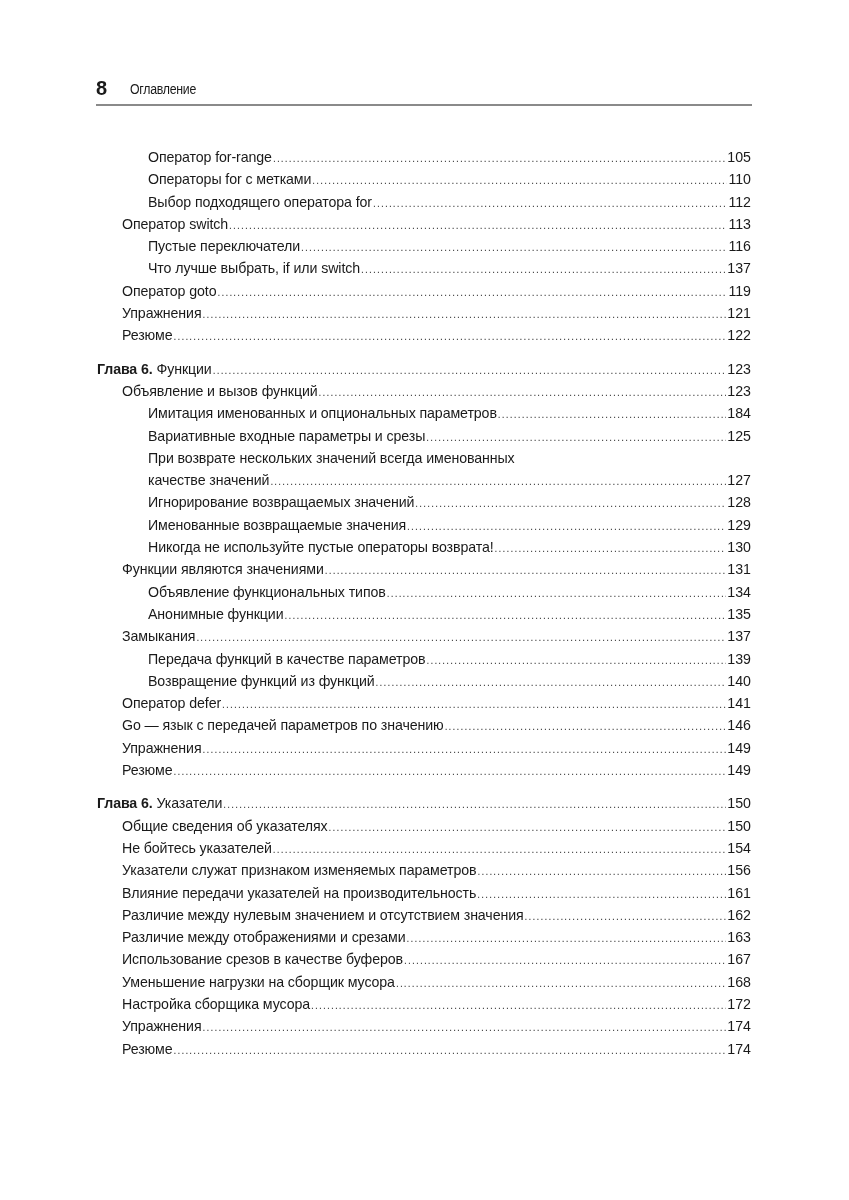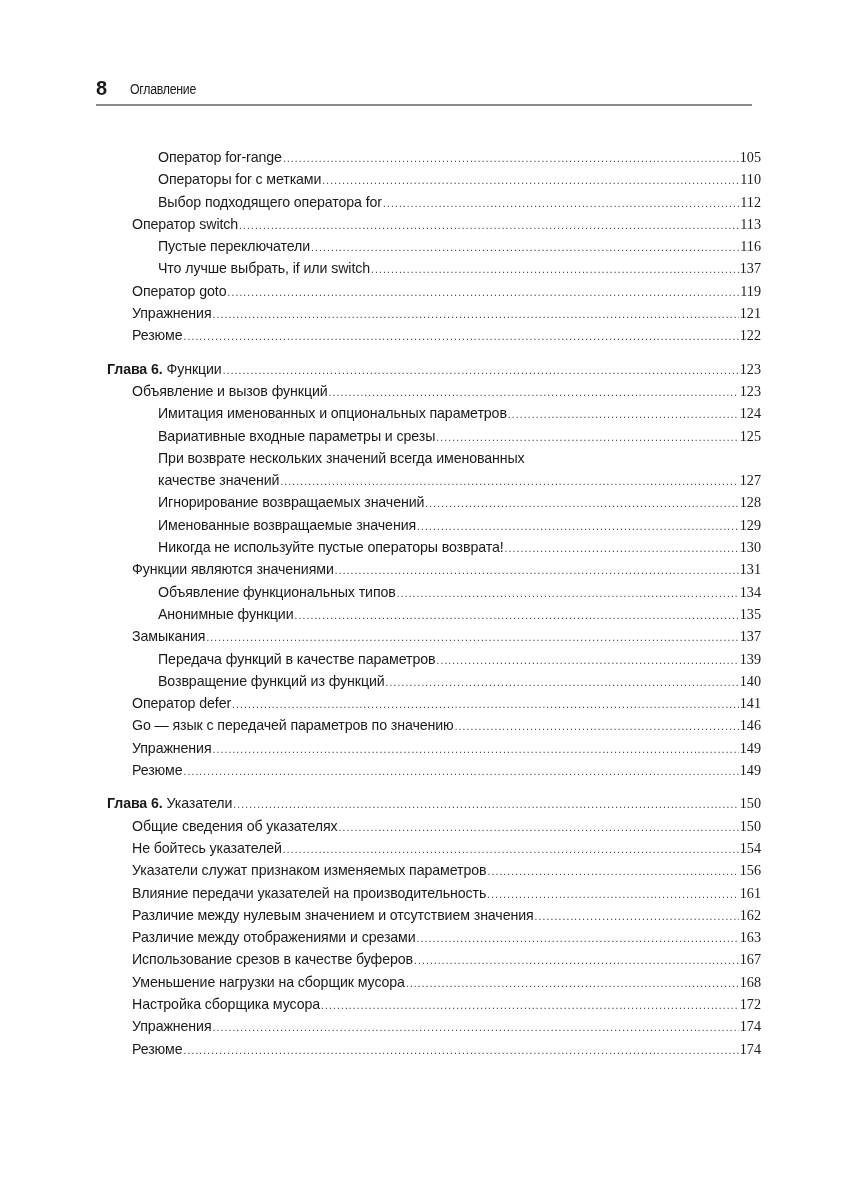--- a/index.html
+++ b/index.html
@@ -2,30 +2,30 @@
 <html><head>
 <meta charset="utf-8">
 <style>
   html, body { margin:0; padding:0; background:#ffffff; }
   body { width:849px; height:1200px; position:relative; overflow:hidden;
          font-family:"Liberation Sans", "DejaVu Sans", sans-serif; color:#1a1a1a; }
   .header { position:absolute; left:96px; top:76px; width:656px; height:28px; }
   .page-num { position:absolute; left:0; top:0; font-weight:bold; font-size:20px; line-height:24px; }
   .running-title { position:absolute; left:34px; top:4px; font-size:14px; line-height:18px; letter-spacing:-0.3px; transform:scaleX(0.88); transform-origin:left; }
   .rule { position:absolute; left:96px; top:104px; width:656px; height:2px; background:#8a8a8a; }
-  .toc { position:absolute; left:107px; top:146px; width:654px; }
+  .toc { position:absolute; left:97px; top:146px; width:654px; }
   .row { display:flex; align-items:baseline; font-size:14.2px; line-height:22.3px; height:22.3px; white-space:nowrap; }
   .row.l0 { padding-left:0; }
   .row.l1 { padding-left:25px; }
   .row.l2 { padding-left:51px; }
   .row .t { flex:0 0 auto; letter-spacing:-0.1px; }
   .row .t b { font-weight:bold; }
   .row .dots { flex:1 1 auto; overflow:hidden; margin:0 1px; letter-spacing:1.2px; color:#333; font-size:10px; }
   .row .dots::before { content:"......................................................................................................................................................................................................................................................"; }
-  .row .p { flex:0 0 auto; text-align:left;font-family:Liberation Serif, serif; }
+  .row .p { flex:0 0 auto; text-align:left; }
   .row.nofill .dots::before { content:""; }
   .gap { height:11px; }
 </style>
 </head>
 <body>
 
 <div class="header">
   <span class="page-num">8</span>
   <span class="running-title">Оглавление</span>
 </div>
@@ -84,21 +84,21 @@
       <span class="p">123</span>
     </div>
     <div class="row l1">
       <span class="t">Объявление и вызов функций</span>
       <span class="dots"></span>
       <span class="p">123</span>
     </div>
     <div class="row l2">
       <span class="t">Имитация именованных и опциональных параметров</span>
       <span class="dots"></span>
-      <span class="p">124</span>
+      <span class="p">184</span>
     </div>
     <div class="row l2">
       <span class="t">Вариативные входные параметры и срезы</span>
       <span class="dots"></span>
       <span class="p">125</span>
     </div>
     <div class="row l2 nofill">
       <span class="t">При возврате нескольких значений всегда именованных</span>
       <span class="dots"></span>
       <span class="p"></span>

